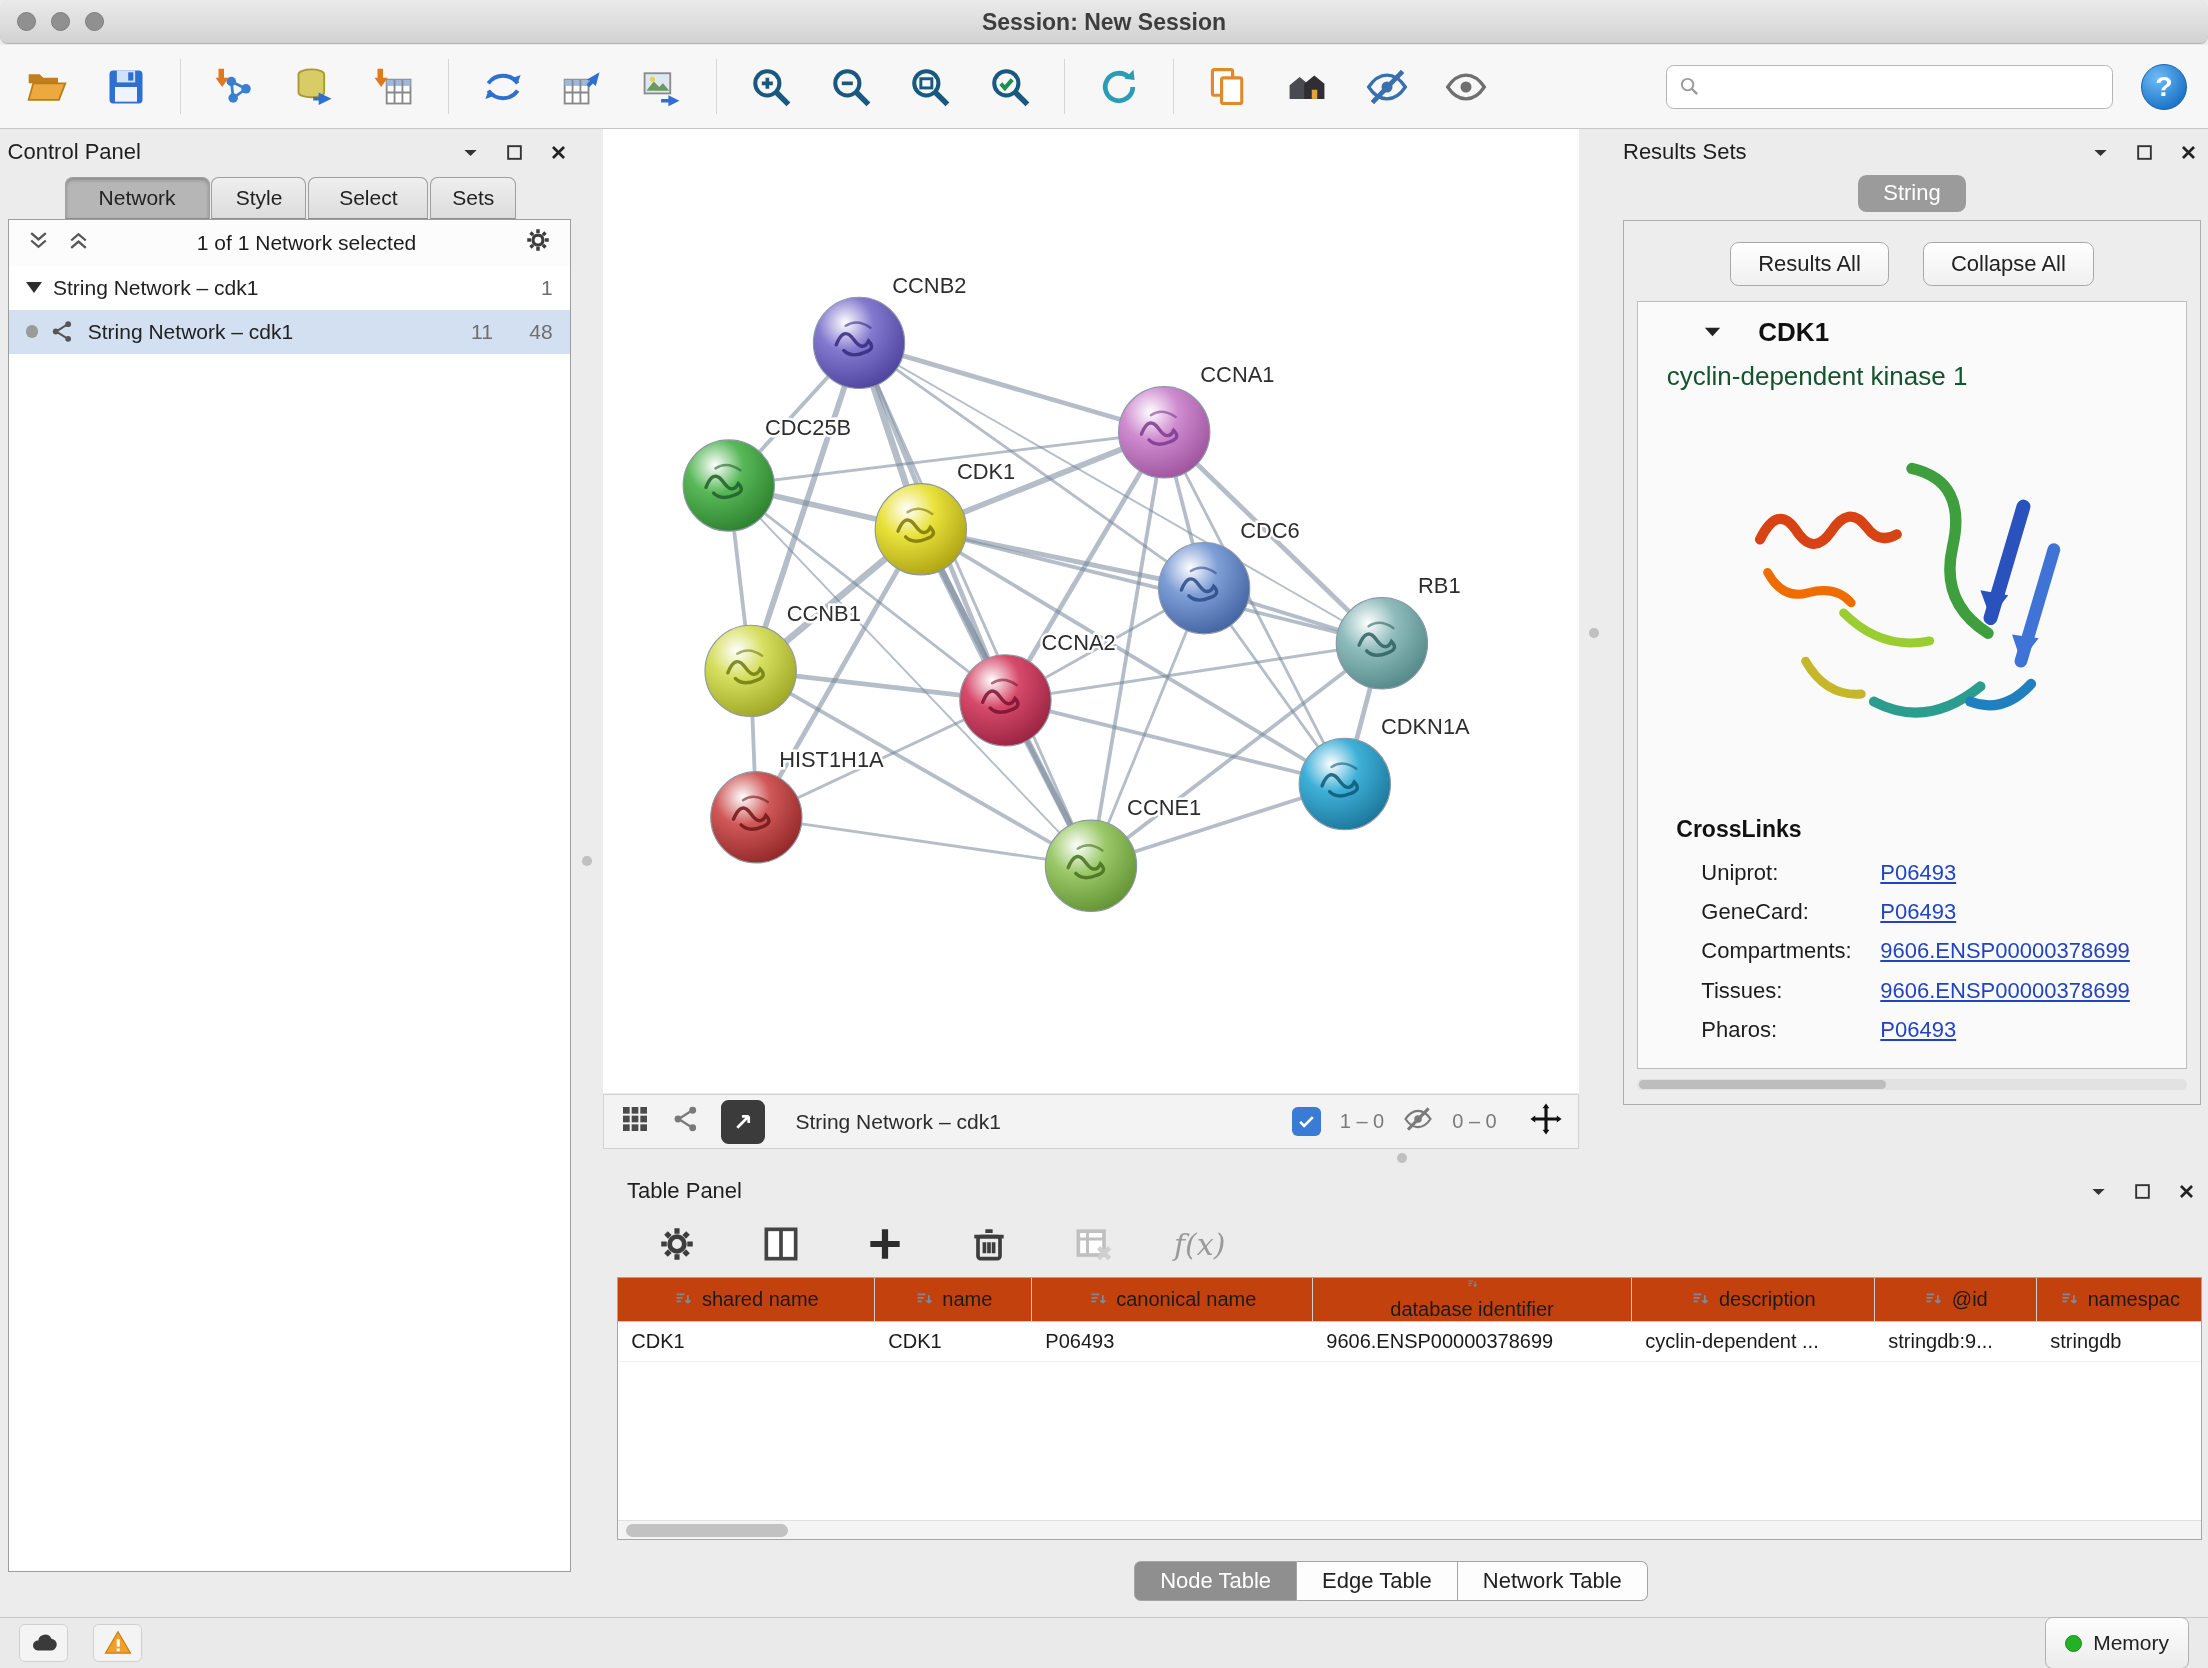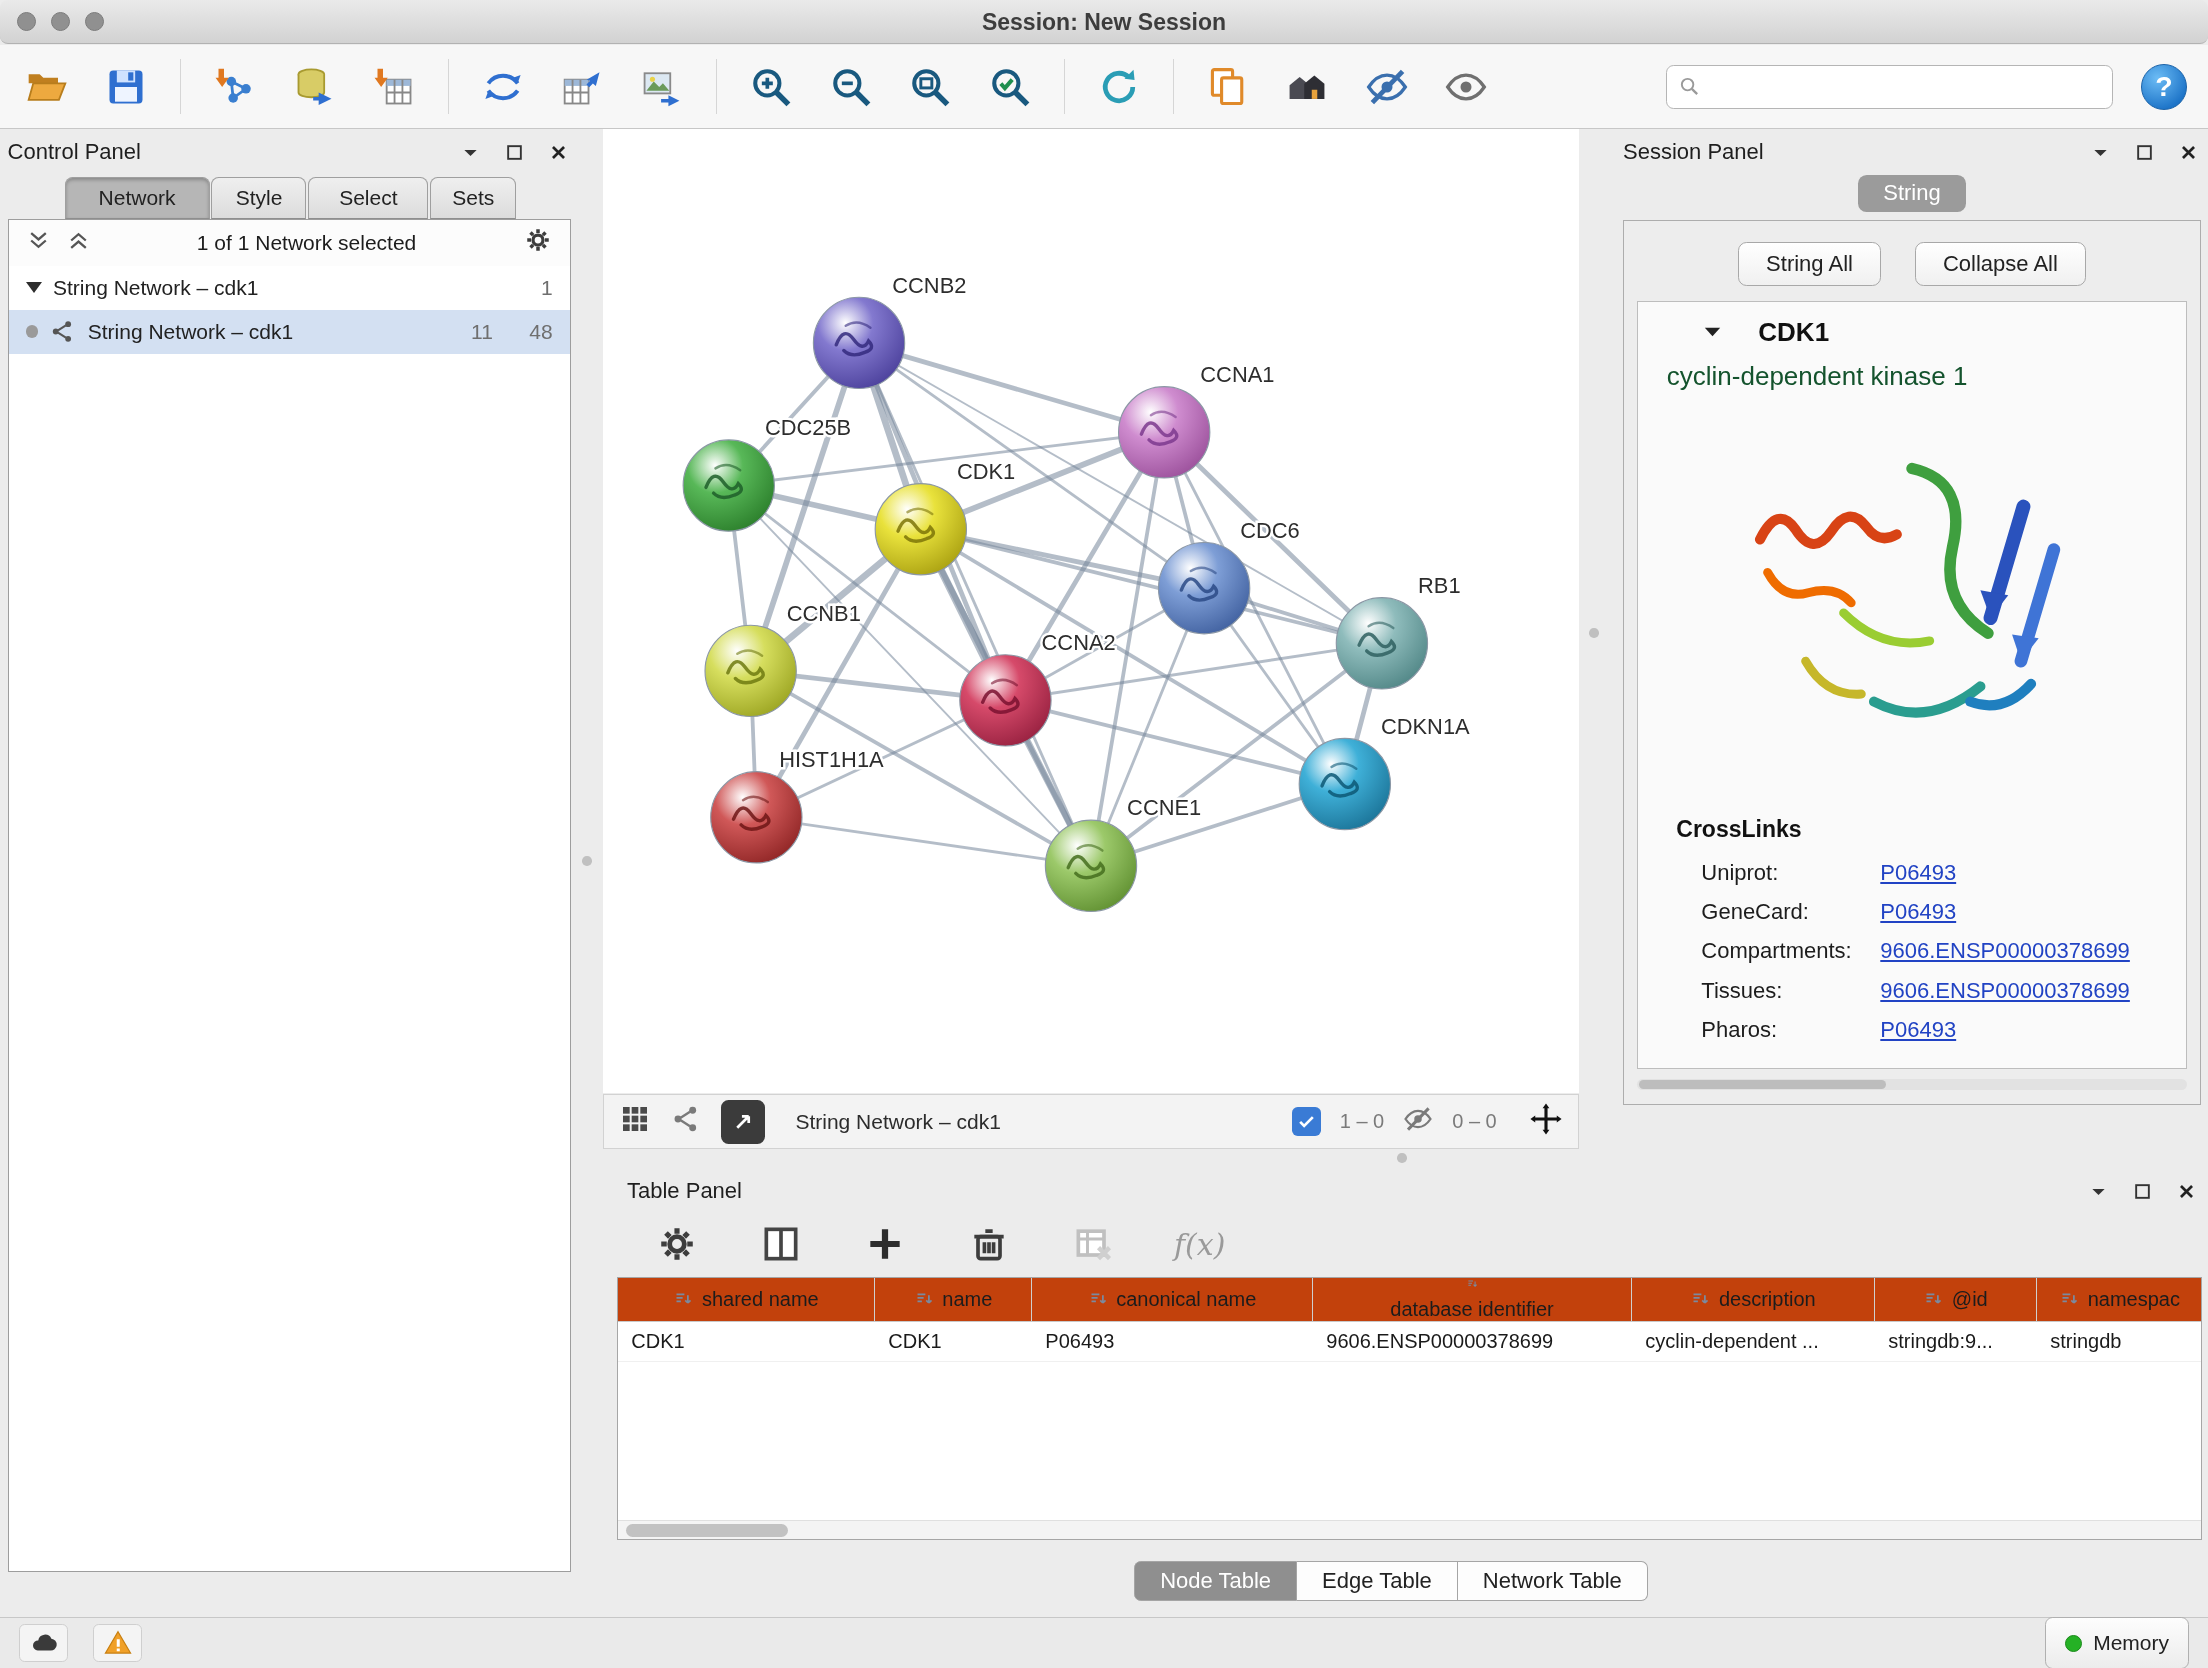--- a/index.html
+++ b/index.html
@@ -548,21 +548,21 @@
     <span class="net-count">0 – 0</span>
     <span style="margin-left:13.3px">
       <svg width="34" height="34" viewBox="0 0 24 24">
         <path d="M12 3v18M3 12h18" stroke="#111" stroke-width="2.2"></path>
         <path d="M12 1l2.4 3.4H9.6zM12 23l2.4-3.4H9.6zM1 12l3.4-2.4v4.8zM23 12l-3.4-2.4v4.8z" fill="#111"></path>
       </svg></span>
   </div>
 
   <div class="results-panel">
     <div class="panel-head">
-      <span class="panel-title">Session Panel</span>
+      <span class="panel-title">Results Sets</span>
       <span class="ph-icons">
         <span class="ph-ic">
           <svg width="21" height="21" viewBox="0 0 24 24">
               <path d="M5 9l7 7 7-7z" fill="#333"></path>
             </svg>
           </span>
         <span class="ph-ic">
           <svg width="19" height="19" viewBox="0 0 24 24">
               <rect x="4" y="4" width="16" height="16" fill="none" stroke="#333" stroke-width="2.4"></rect>
             </svg>
@@ -572,21 +572,21 @@
               <path d="M5 5l14 14M19 5L5 19" stroke="#222" stroke-width="3.4"></path>
             </svg>
           </span>
       </span>
     </div>
     <div class="rp-stringtab">
         <span class="pill">String</span>
       </div>
     <div class="rp-box">
       <div class="rp-buttons">
-        <div class="rp-btn">String All</div>
+        <div class="rp-btn">Results All</div>
         <div class="rp-btn">Collapse All</div>
       </div>
       <div class="rp-entry">
         <div class="rp-entry-head">
           <svg width="23" height="23" viewBox="0 0 24 24">
             <path d="M4 7l8 9 8-9z" fill="#222"></path>
             </svg>
           <span class="rp-entry-name">CDK1</span>
         </div>
         <div class="rp-desc">cyclin-dependent kinase 1</div>

